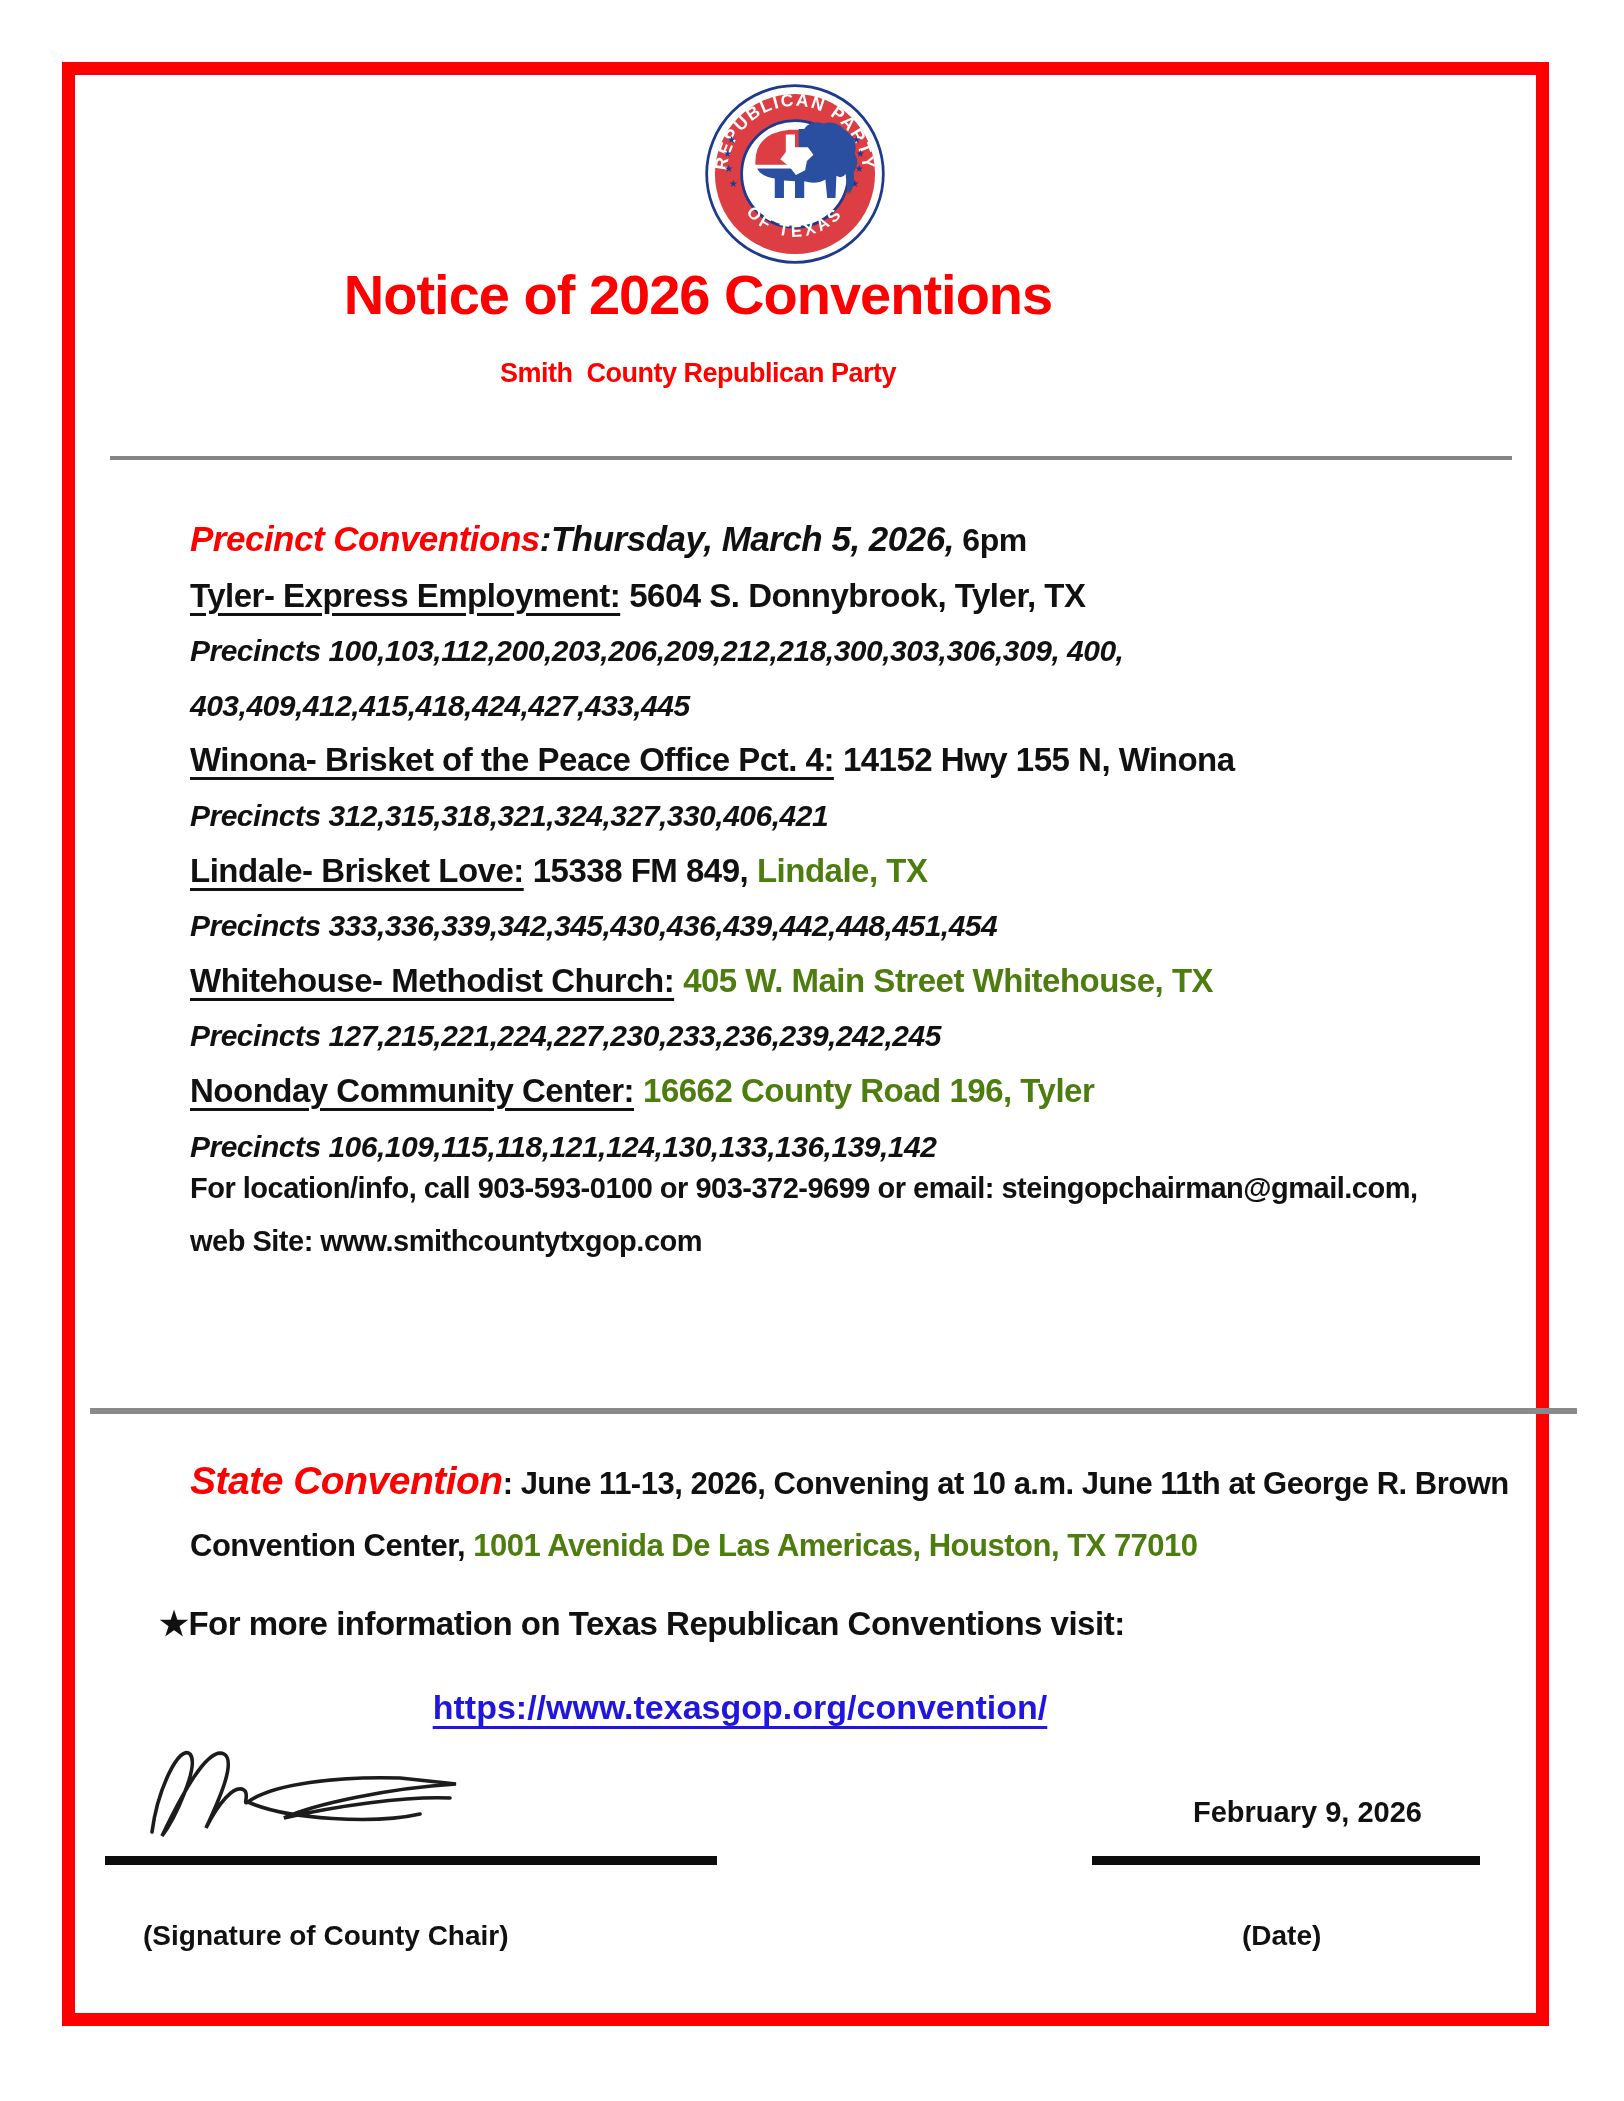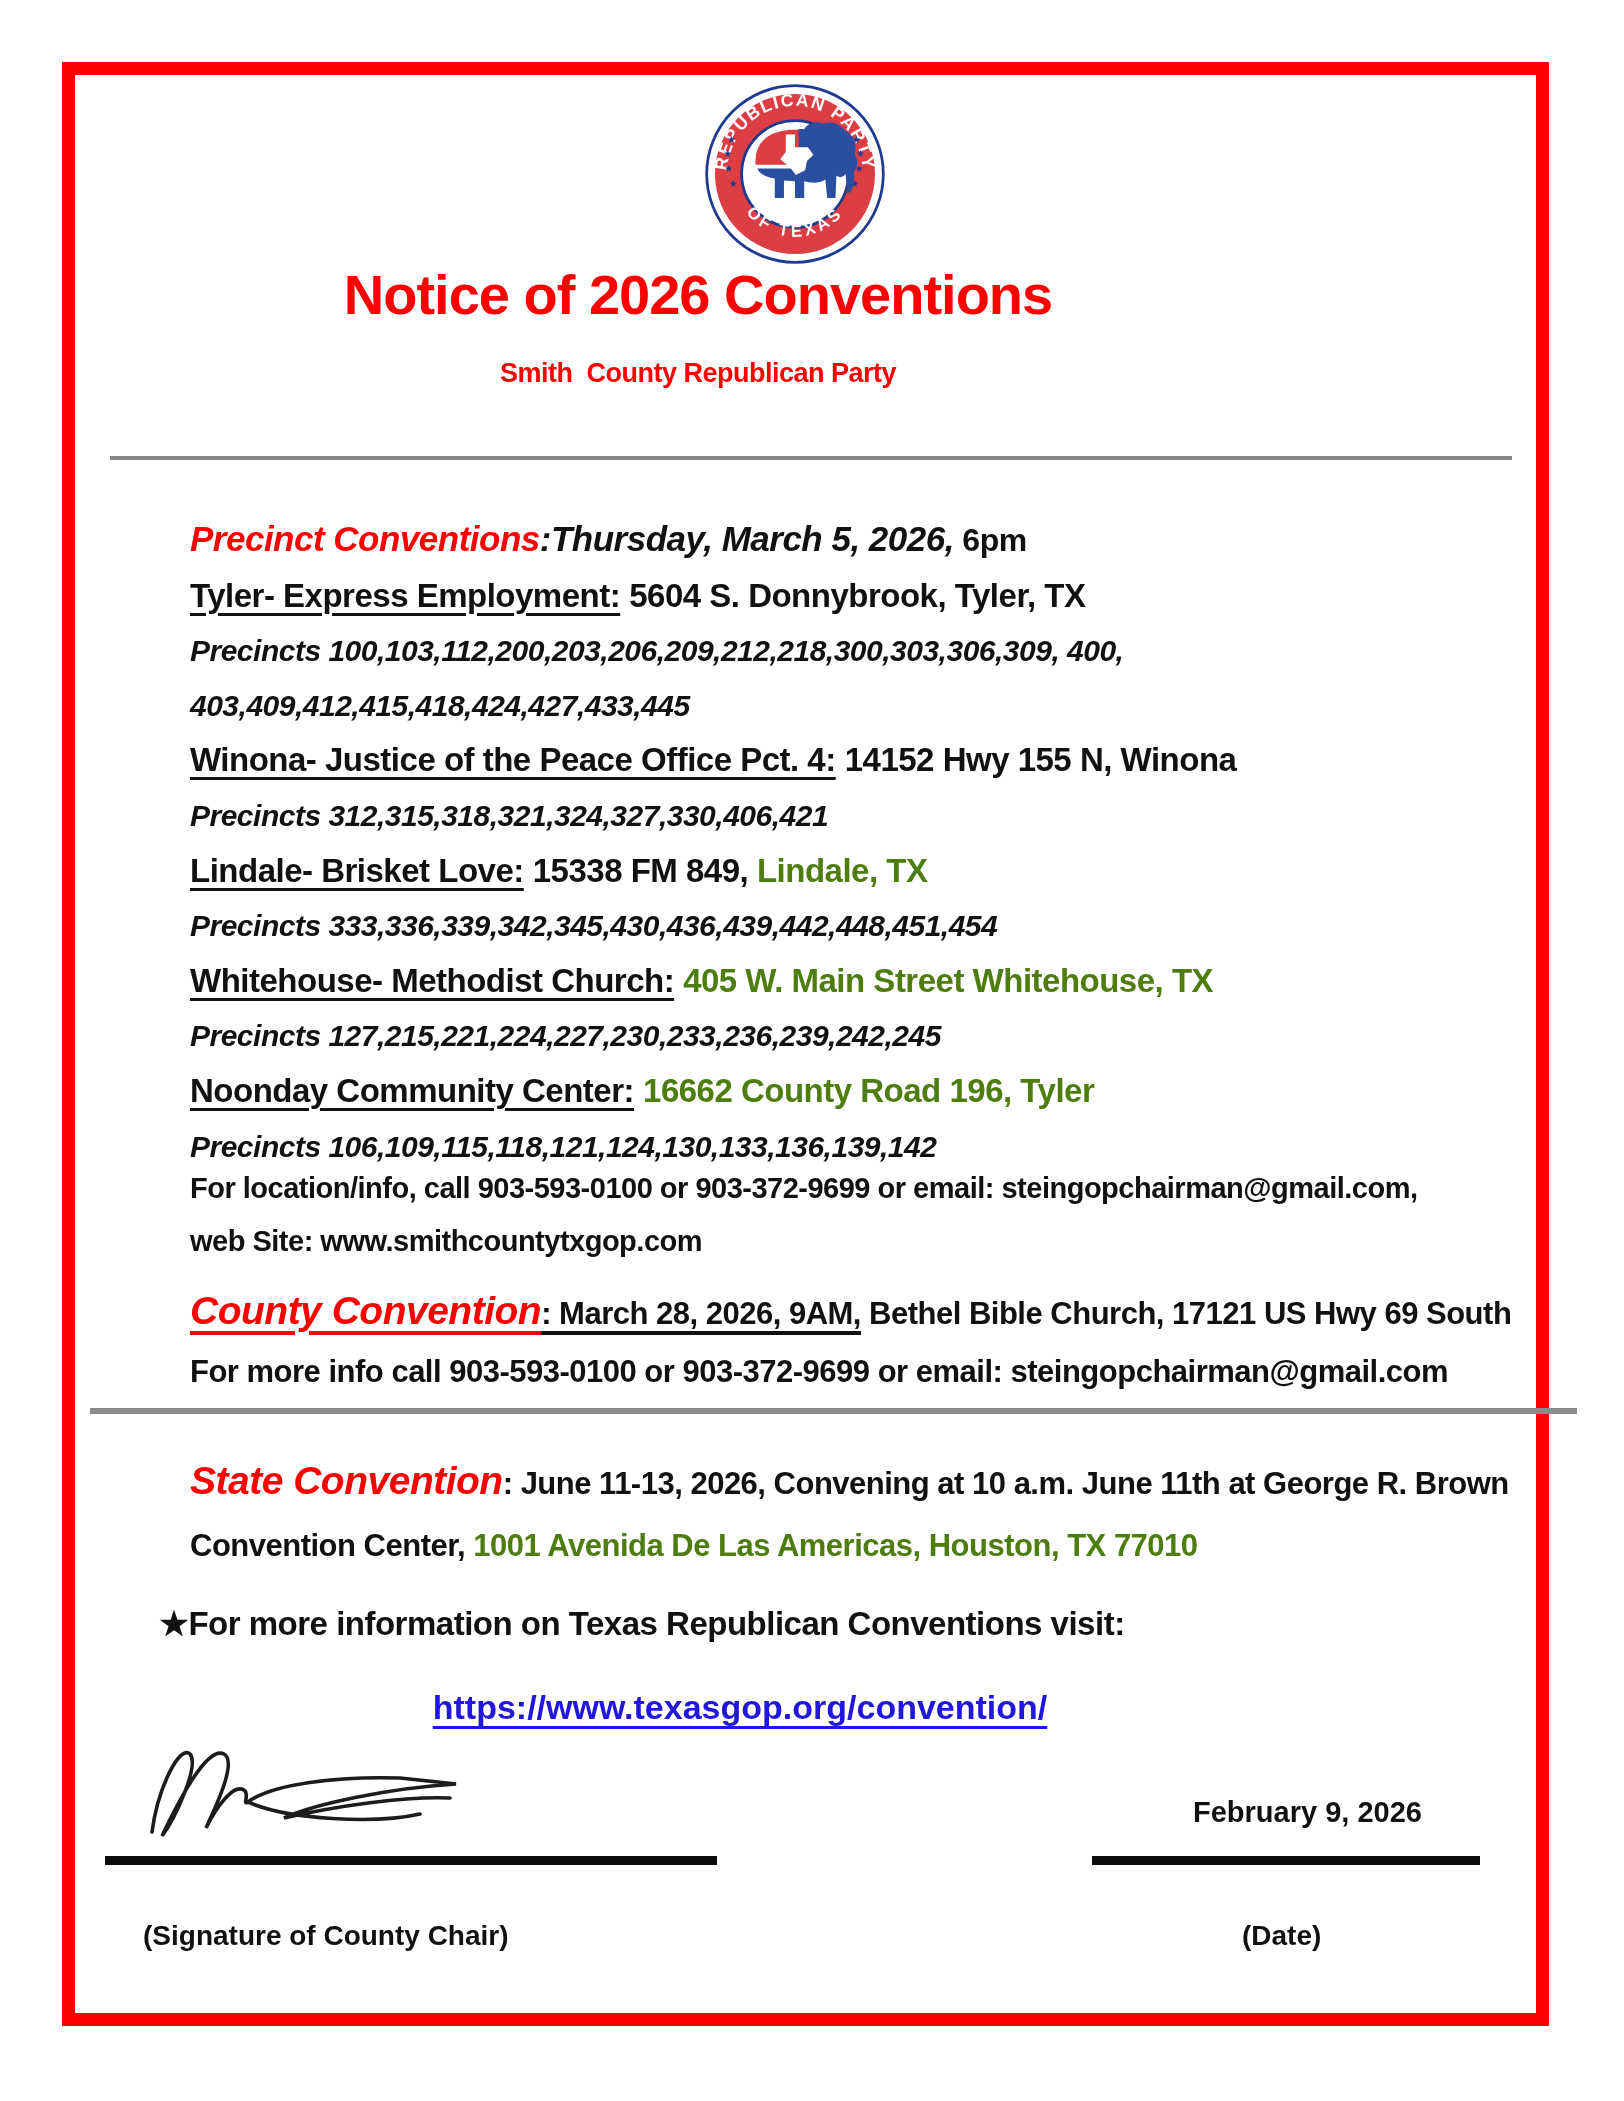--- a/index.html
+++ b/index.html
@@ -105,21 +105,21 @@
   <div id="precinct-block" class="blk">
     <div class="ln">
       <span class="red-i">Precinct Conventions</span><span class="hd-i">:</span><span class="hd-i">Thursday, March 5, 2026,</span><span class="time"> 6pm</span>
     </div>
     <div class="ln">
       <span class="venue hd-u">Tyler- Express Employment:</span><span class="addr hd-u">5604 S. Donnybrook, Tyler, TX</span><span class="hd-u gray"></span>
     </div>
     <div class="ln blk-i">Precincts 100,103,112,200,203,206,209,212,218,300,303,306,309, 400,</div>
     <div class="ln blk-i">403,409,412,415,418,424,427,433,445</div>
     <div class="ln">
-      <span class="venue hd-u">Winona- Justice of the Peace Office Pct. 4:</span><span class="addr hd-u">14152 Hwy 155 N, Winona</span><span class="hd-u gray"></span>
+      <span class="venue hd-u">Winona- Brisket of the Peace Office Pct. 4:</span><span class="addr hd-u">14152 Hwy 155 N, Winona</span><span class="hd-u gray"></span>
     </div>
     <div class="ln blk-i">Precincts 312,315,318,321,324,327,330,406,421</div>
     <div class="ln">
       <span class="venue hd-u">Lindale- Brisket Love:</span><span class="addr hd-u">15338 FM 849, </span><span class="hd-u gray">Lindale, TX</span>
     </div>
     <div class="ln blk-i">Precincts 333,336,339,342,345,430,436,439,442,448,451,454</div>
     <div class="ln">
       <span class="venue hd-u">Whitehouse- Methodist Church:</span><span class="addr hd-u"></span><span class="hd-u gray">405 W. Main Street Whitehouse, TX</span>
     </div>
     <div class="ln blk-i">Precincts 127,215,221,224,227,230,233,236,239,242,245</div>
@@ -127,26 +127,20 @@
       <span class="venue hd-u">Noonday Community Center:</span><span class="addr hd-u"></span><span class="hd-u gray">16662 County Road 196, Tyler</span>
     </div>
     <div class="ln blk-i">Precincts 106,109,115,118,121,124,130,133,136,139,142</div>
   </div>
 
   <div id="info-block" class="blk">
     <div class="ln">For location/info, call 903-593-0100 or 903-372-9699 or email: steingopchairman@gmail.com,</div>
     <div class="ln">web Site: www.smithcountytxgop.com</div>
   </div>
 
-  <div id="county-block" class="blk">
-    <div class="ln">
-      <span class="county-hd">County Convention</span><span class="black-u">: March 28, 2026, 9AM,</span><span> Bethel Bible Church, 17121 US Hwy 69 South</span>
-    </div>
-    <div class="ln">For more info call 903-593-0100 or 903-372-9699 or email: steingopchairman@gmail.com</div>
-  </div>
 
   <div id="hr2" class="hr"></div>
 
   <div id="state-block" class="blk">
     <div class="ln">
       <span class="state-hd">State Convention</span><span>:</span><span> June 11-13, 2026, Convening at 10 a.m. June 11th at George R. Brown</span>
     </div>
     <div class="ln">
       <span>Convention Center, </span><span class="gray">1001 Avenida De Las Americas, Houston, TX 77010</span>
     </div>

